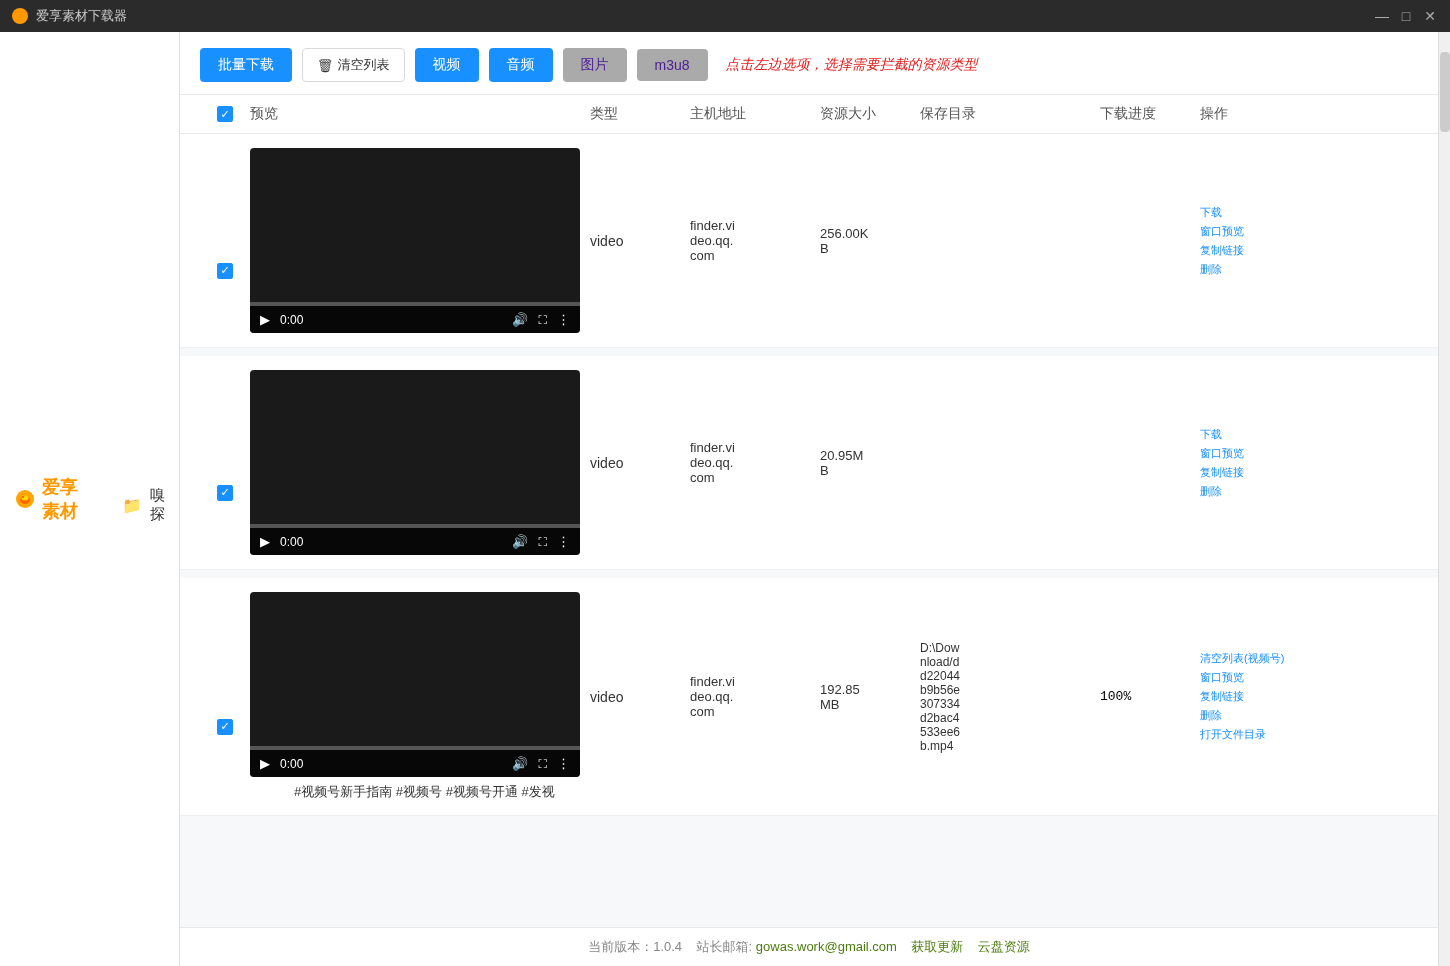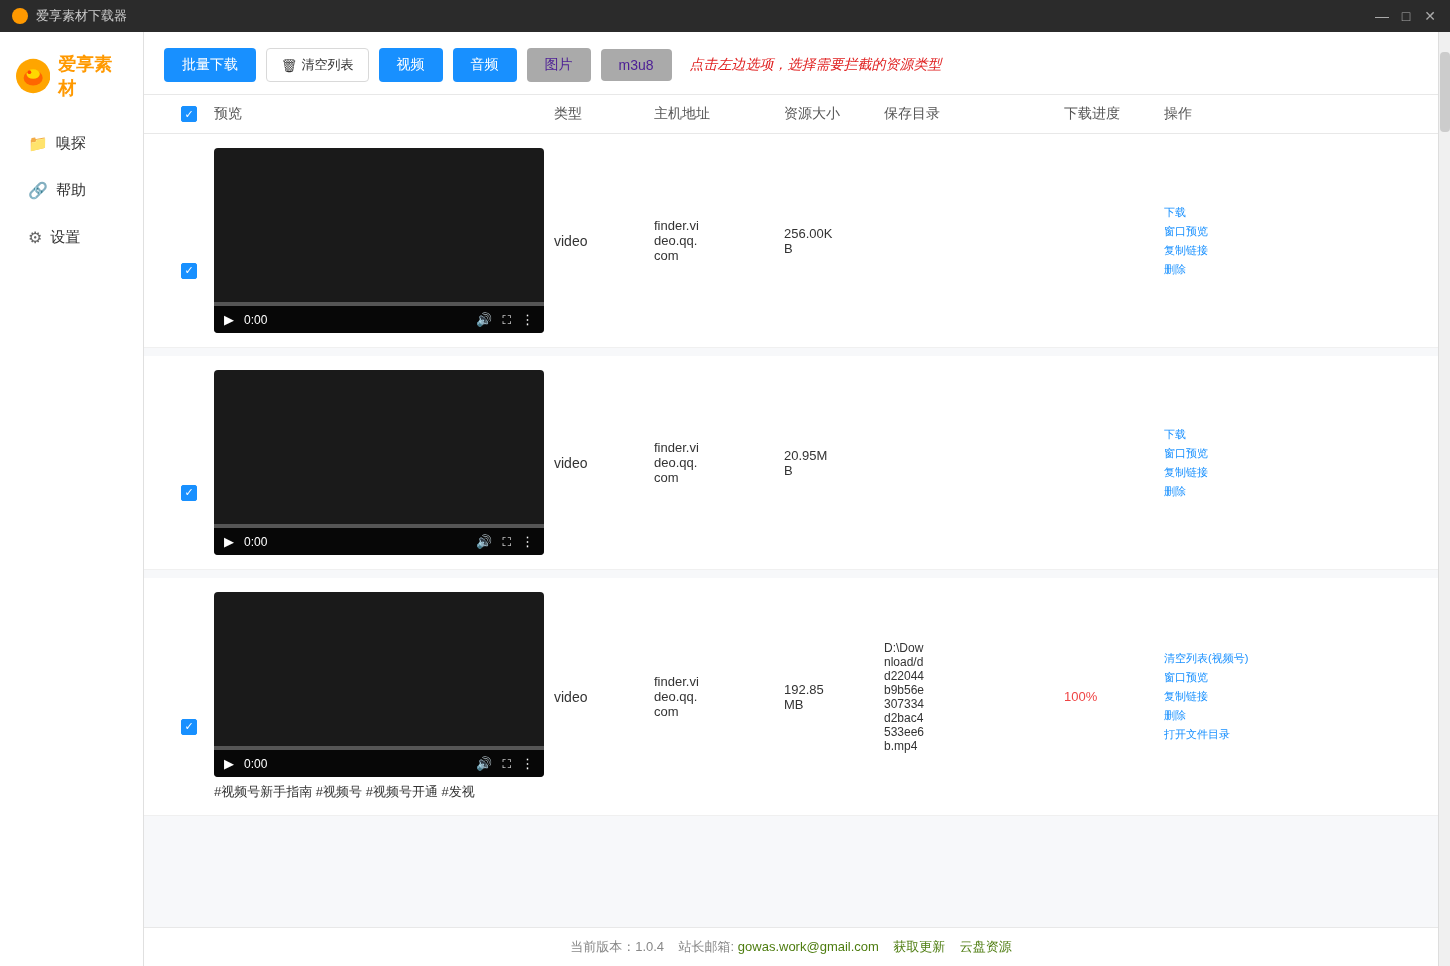--- a/index.html
+++ b/index.html
@@ -54,25 +54,25 @@
 
     
     .app-body {
       display: flex;
       flex: 1;
       overflow: hidden;
     }
 
     
     .sidebar {
-      width: 144px;
+      width: 180px;
       background: #fff;
       border-right: 1px solid #e0e0e0;
       display: flex;
-      flex-direction: column;
+      flex-direction: row;
       padding-top: 12px;
       flex-shrink: 0;
     }
     .sidebar-logo {
       display: flex;
       align-items: center;
       gap: 8px;
       padding: 8px 16px 20px 16px;
     }
     .logo-icon {
@@ -260,27 +260,28 @@
     .progress-fill {
       height: 100%;
       background: #1890ff;
       width: 0%;
     }
 
     .video-caption {
       font-size: 13px;
       color: #333;
       margin-top: 6px;
+      margin-left: 44px;
     }
 
     .col-type { font-size: 14px; color: #333; }
     .col-host { font-size: 13px; color: #333; word-break: break-all; }
     .col-size { font-size: 13px; color: #333; }
     .col-save { font-size: 12px; color: #333; word-break: break-all; }
-    .col-progress { font-size: 13px; color: #ef4444; }
+    .col-progress { font-size: 13px; color: #000000; font-family: Liberation Mono, monospace; }
 
     .col-actions {
       display: flex;
       flex-direction: column;
       gap: 4px;
     }
     .action-link {
       color: #1890ff;
       font-size: 11px;
       cursor: pointer;

